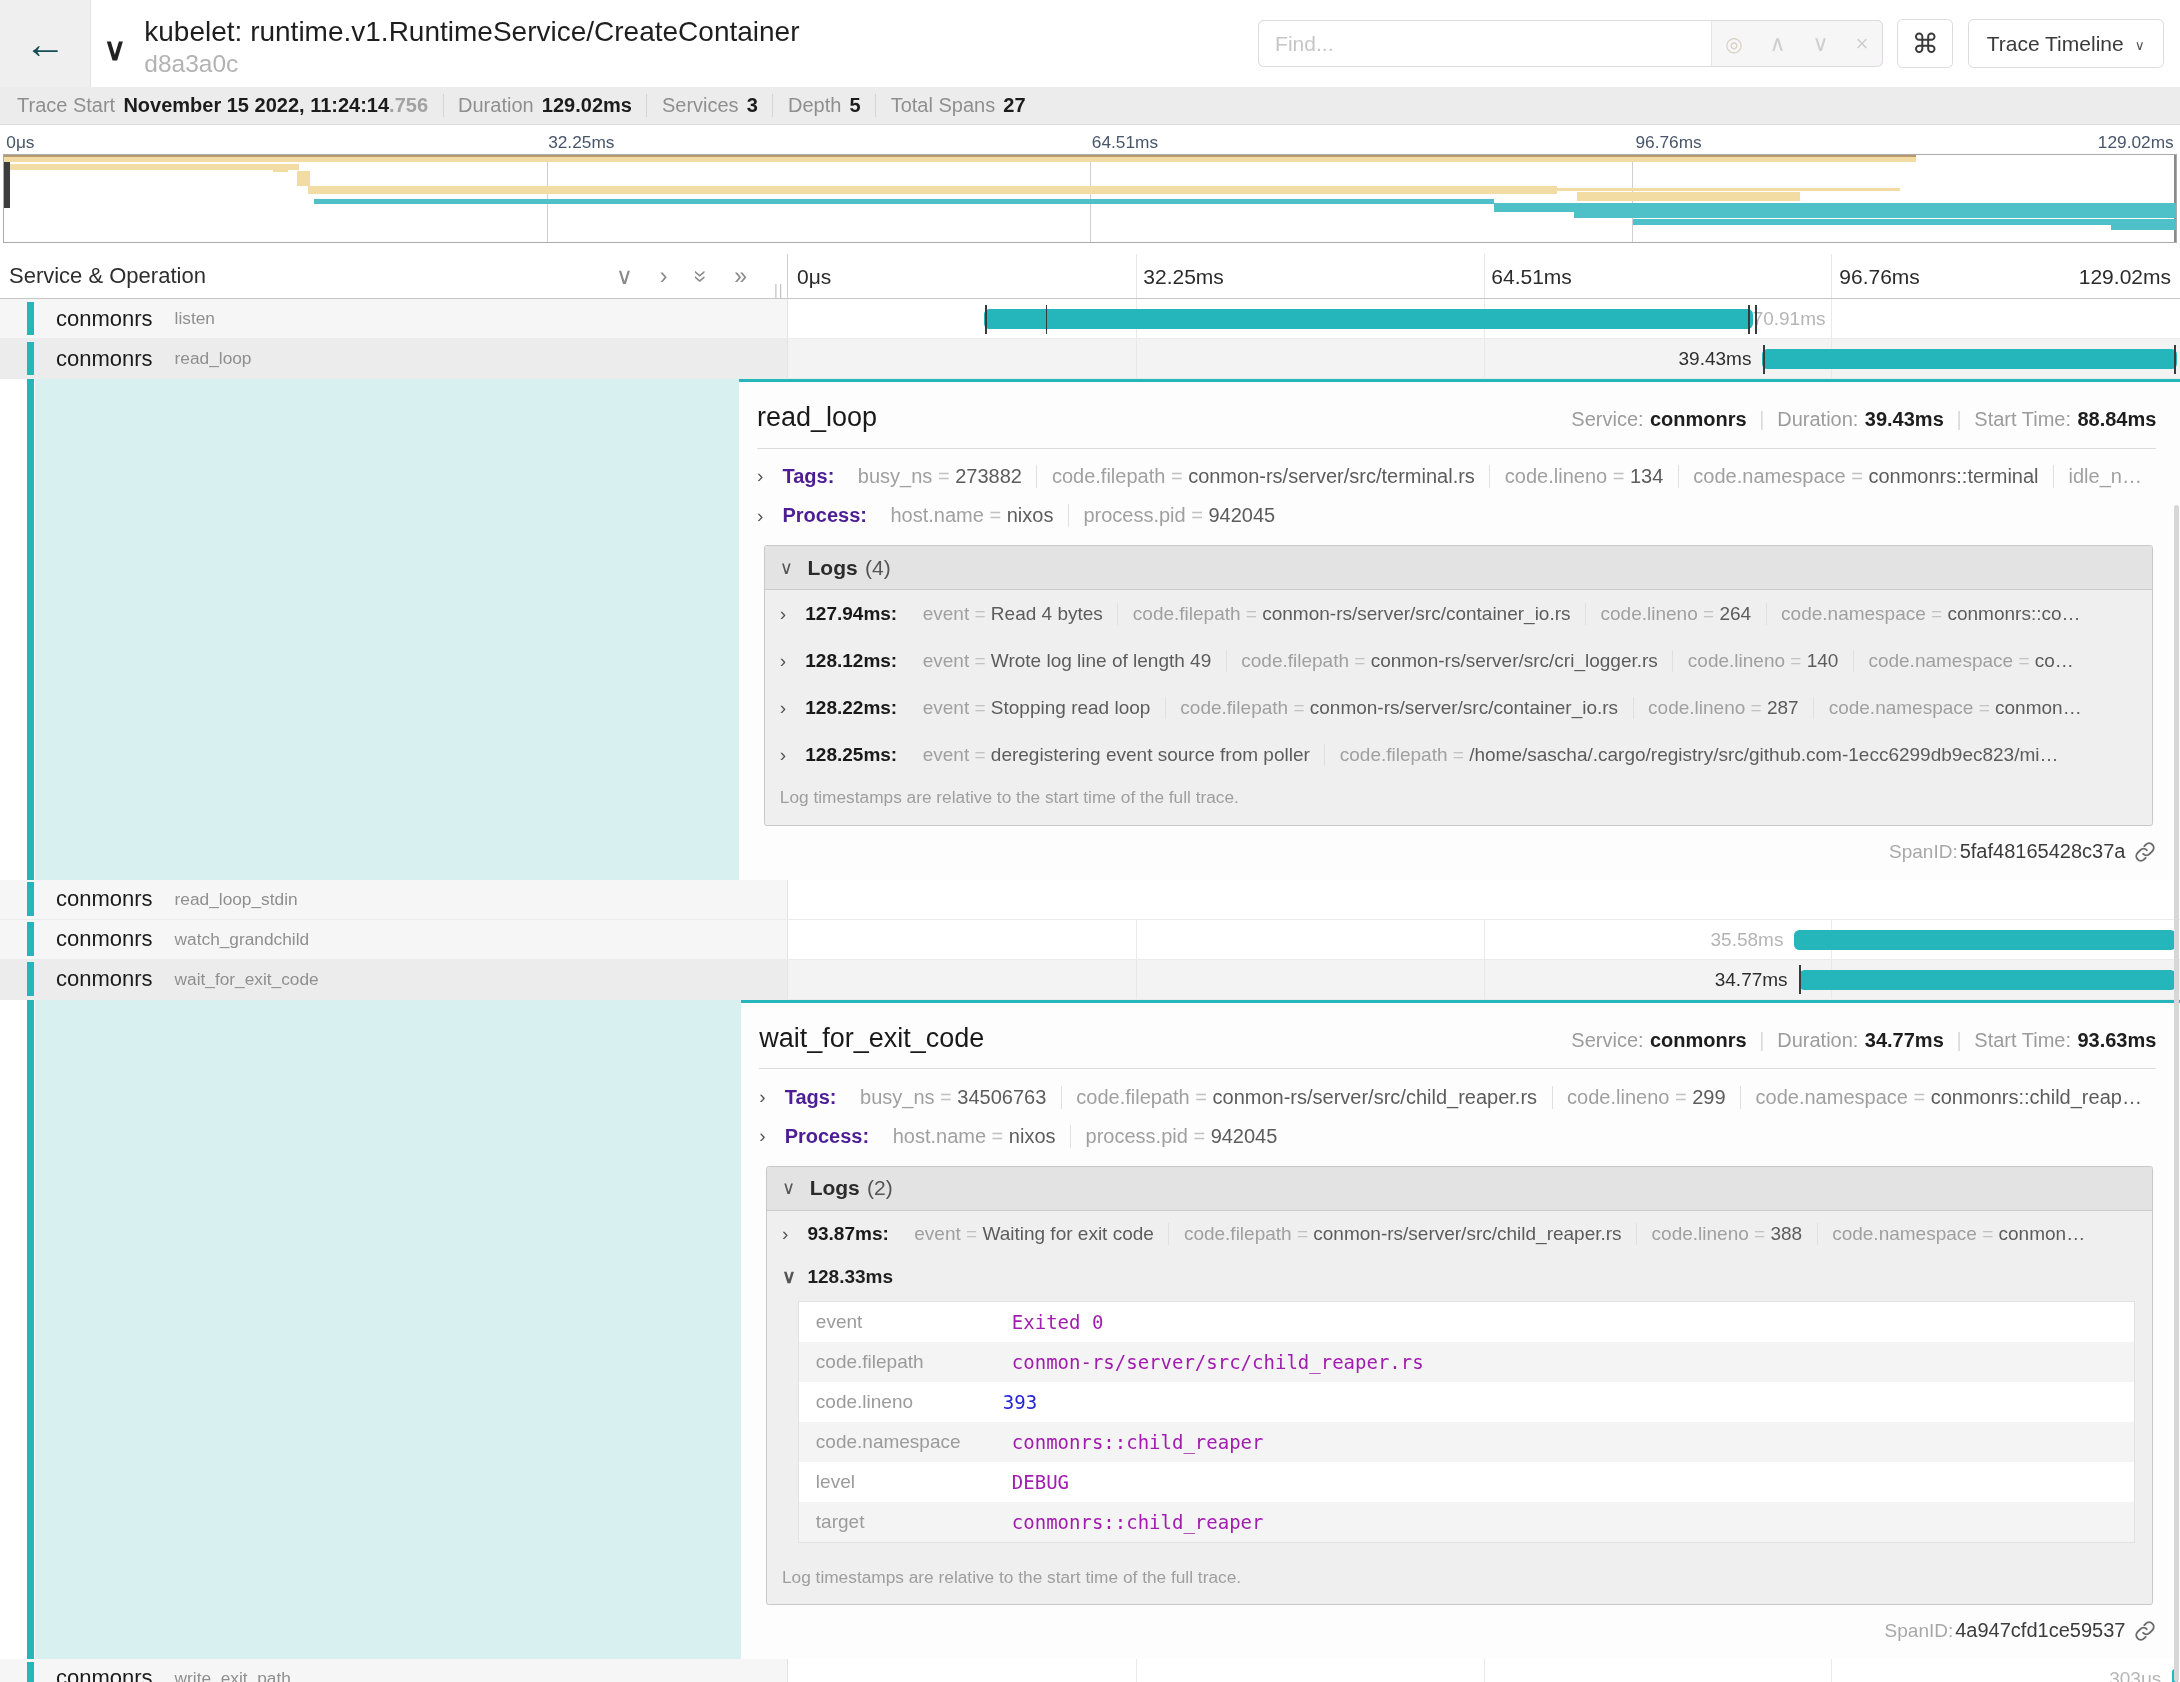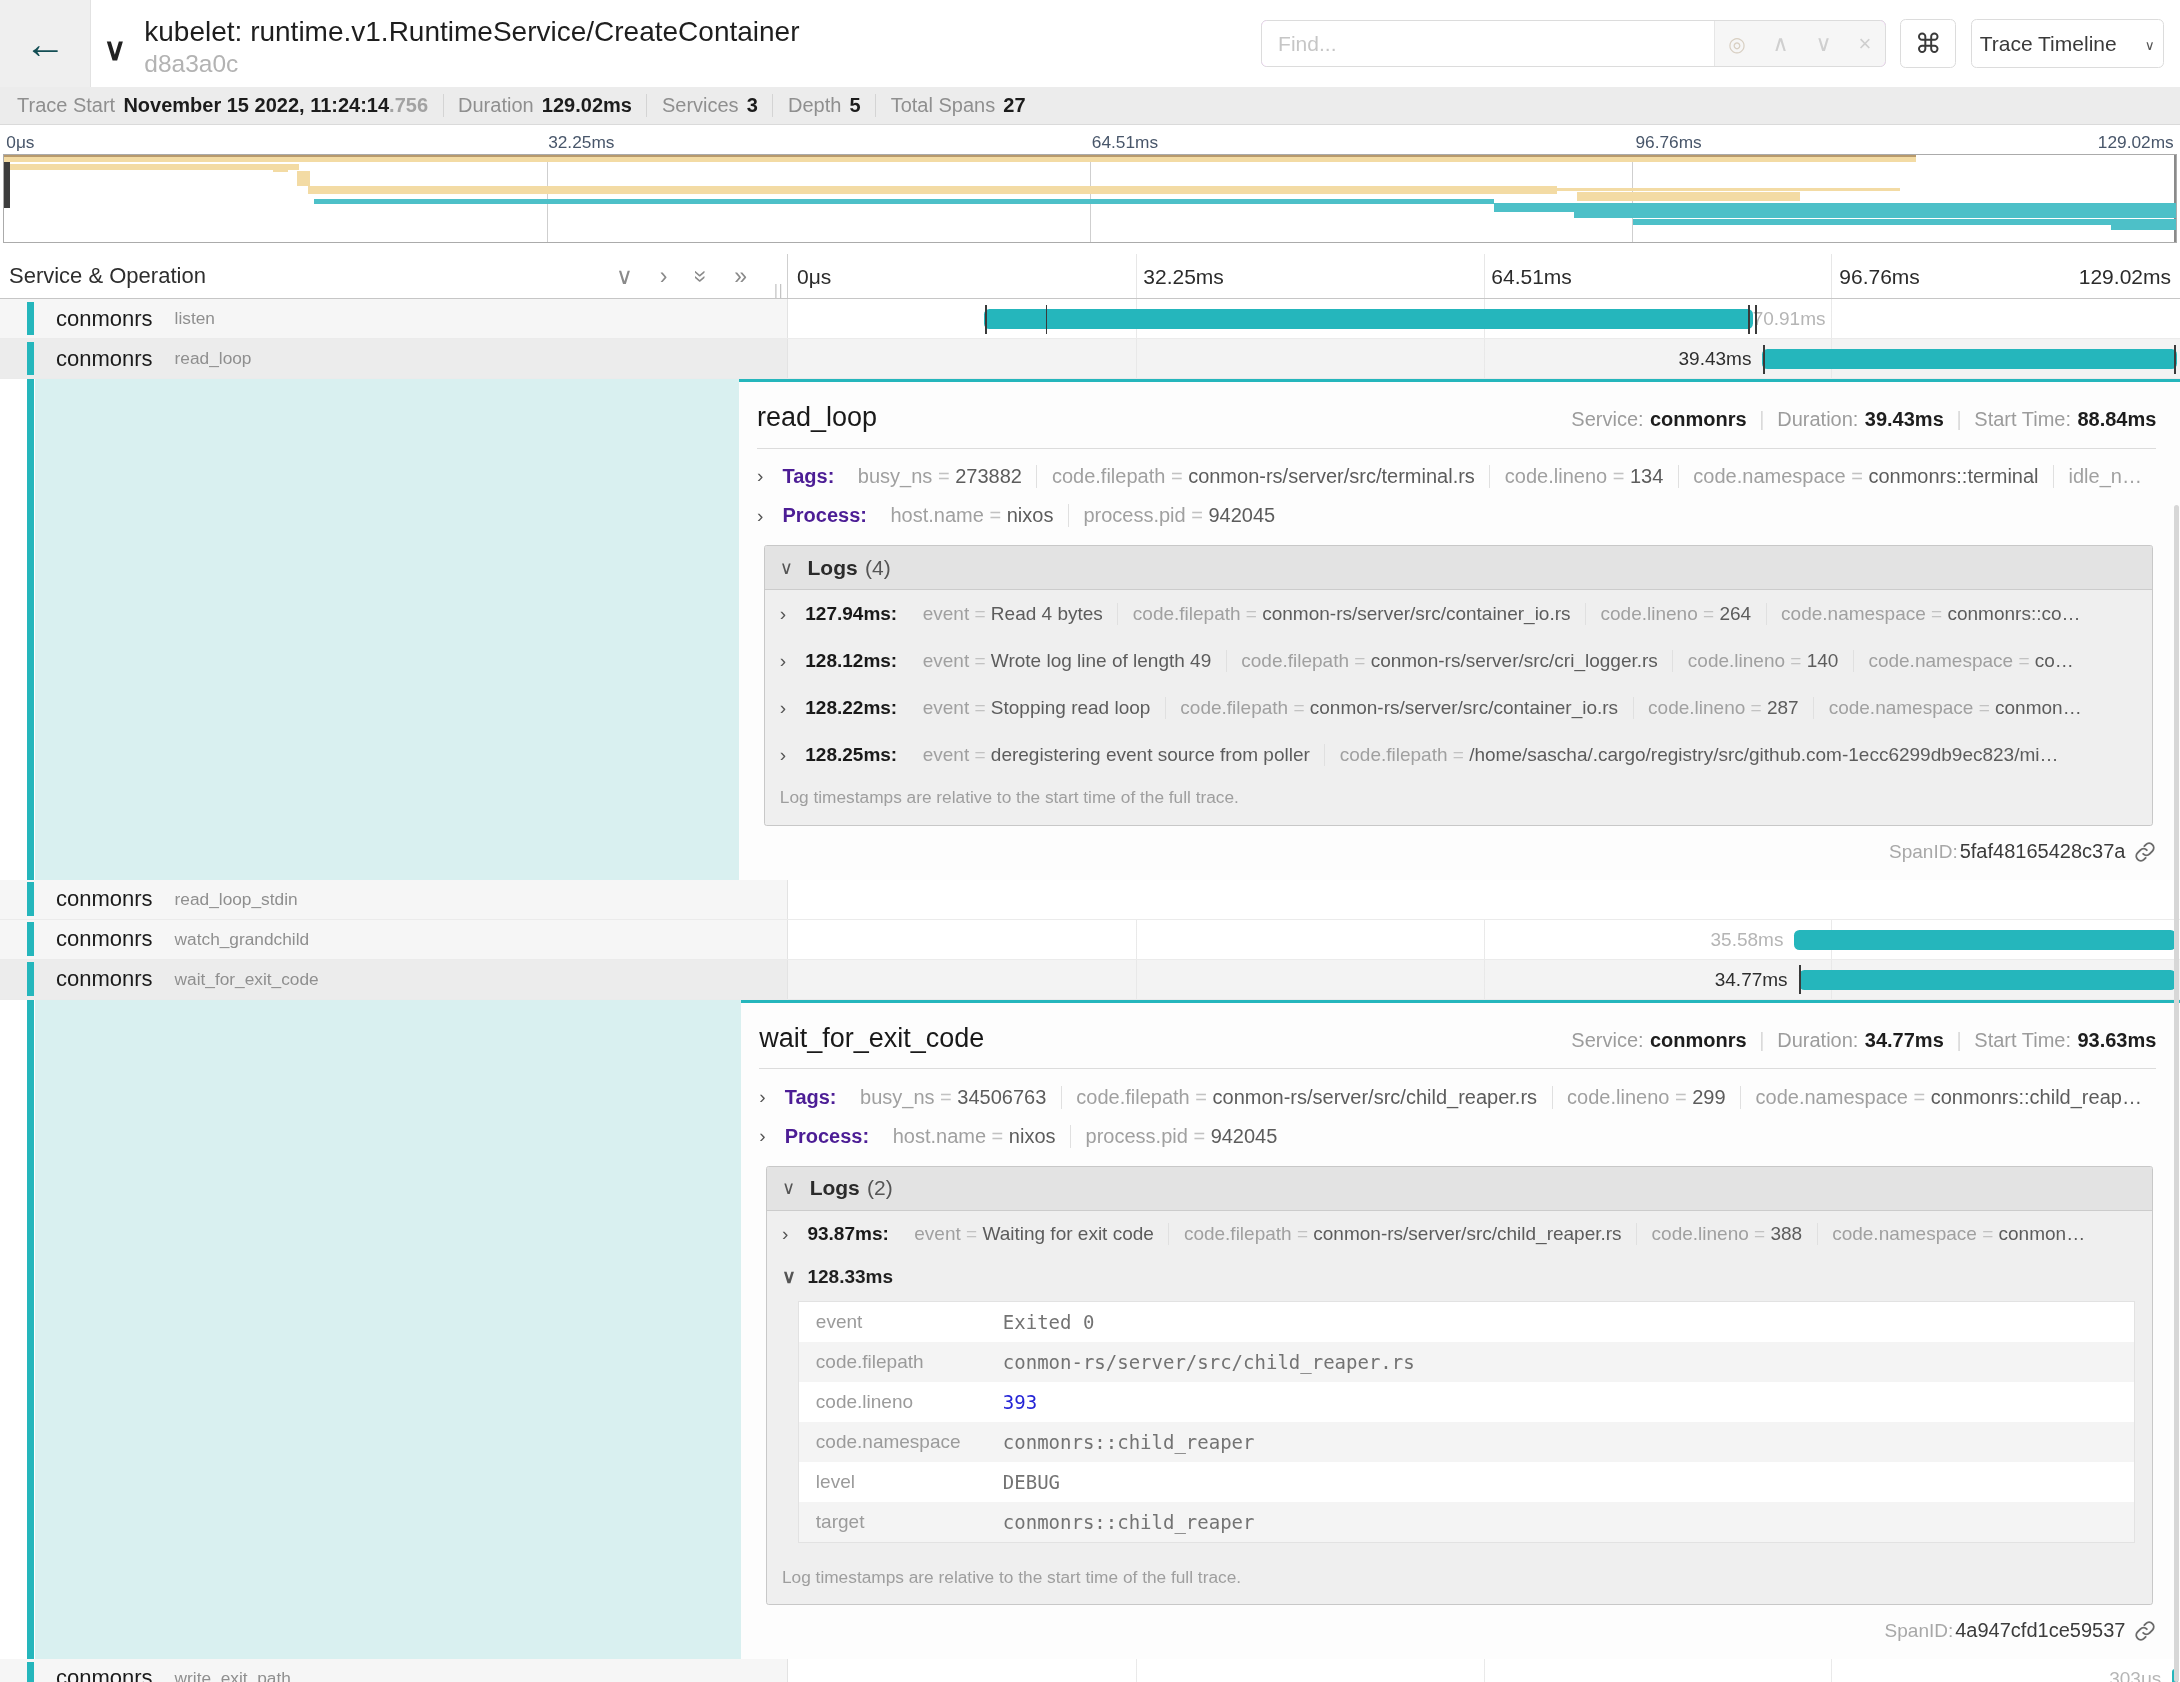--- a/index.html
+++ b/index.html
@@ -20,21 +20,21 @@
   .findbox{display:flex;width:625px;height:47px;border:0.9px solid #dcdcdc;border-radius:5.5px;overflow:hidden;background:#f0abfc;}
   .findbox input{flex:1;border:0;outline:0;padding:0 16.4px;font-size:21px;color:#444;font-family:inherit;background:#fff;}
   .findbox input::placeholder{color:#c6c6c6;}
   .findicons{width:171px;background:#f6f6f6;border-left:0.9px solid #e6e6e6;display:flex;align-items:center;
              justify-content:space-around;color:#cfcfcf;font-size:22px;}
   .fic{cursor:pointer;line-height:1;}
   .fic.target{color:#d8cfc2;font-size:20px;}
   .btn{height:49px;border:0.9px solid #dcdcdc;border-radius:5.5px;background:#fff;display:flex;
        align-items:center;justify-content:center;color:#3a3a3a;cursor:pointer;}
   .cmdbtn{width:56px;font-size:27px;}
-  .viewbtn{padding:0 8px;font-size:21px;gap:28px;}
+  .viewbtn{padding:0 18px;font-size:21px;gap:11px;}
   .viewbtn .chev{font-size:13.6px;color:#555;margin-top:3.6px;}
 
   
   .summary{height:38px;background:#ececec;border-bottom:0.9px solid #dadada;display:flex;align-items:center;
            padding-left:9px;font-size:20px;color:#8f8f8f;}
   .sitem{padding:0 14.5px;border-right:0.9px solid #d4d4d4;display:flex;align-items:baseline;white-space:nowrap;}
   .sitem:first-child{padding-left:0;margin-left:8px;}
   .sitem:last-child{border-right:none;}
   .sitem b{color:#1c1c1c;margin-left:8.2px;font-weight:700;}
   .sitem .suffix{color:#a2a2a2;font-weight:700;}
@@ -108,21 +108,21 @@
   .logshead .cnt{font-weight:400;color:#555;margin-left:7.3px;}
   .logrow{display:flex;align-items:center;min-height:47px;padding:1.8px 14.5px;font-size:19px;white-space:nowrap;
           overflow:hidden;cursor:pointer;}
   .logts{font-weight:700;color:#191919;margin-right:11px;}
   .expandhead{display:flex;align-items:center;padding:7.3px 14.5px 1.8px;font-size:19px;font-weight:700;color:#1f1f1f;cursor:pointer;}
   .kvtable{margin:11px 16.4px 14.5px 31px;background:#fff;border:0.9px solid #e2e2e2;}
   .kvtr{display:flex;min-height:40px;align-items:center;padding-left:16.4px;font-size:19px;}
   .kvtr:nth-child(even){background:#f4f4f4;}
   .kvtr .tk{width:187px;color:#9b9b9b;flex-shrink:0;}
   .kvtr .tv{font-family:"DejaVu Sans Mono",monospace;font-size:19px;}
-  .c-teal{color:#737373;} .c-blue{color:#2424d6;}
+  .c-teal{color:#a21caf;margin-left:9px;} .c-blue{color:#2424d6;}
   .logsfooter{padding:9px 14.5px 16.4px;color:#9e9e9e;font-size:17.3px;}
   .spanid{display:flex;justify-content:flex-end;align-items:center;margin-top:14.5px;font-size:19px;color:#a8a8a8;}
   .spanid b{color:#3c3c3c;font-weight:400;margin-left:2px;font-size:20px;}
   .linkicon{margin-left:9px;cursor:pointer;display:inline-flex;}
   .scrollhint{position:absolute;right:0.9px;top:505px;width:5.5px;height:1177px;background:#d7d7d7;border-radius:2.7px;cursor:pointer;}
 </style>
 </head>
 <body>
 
 <div class="app">

